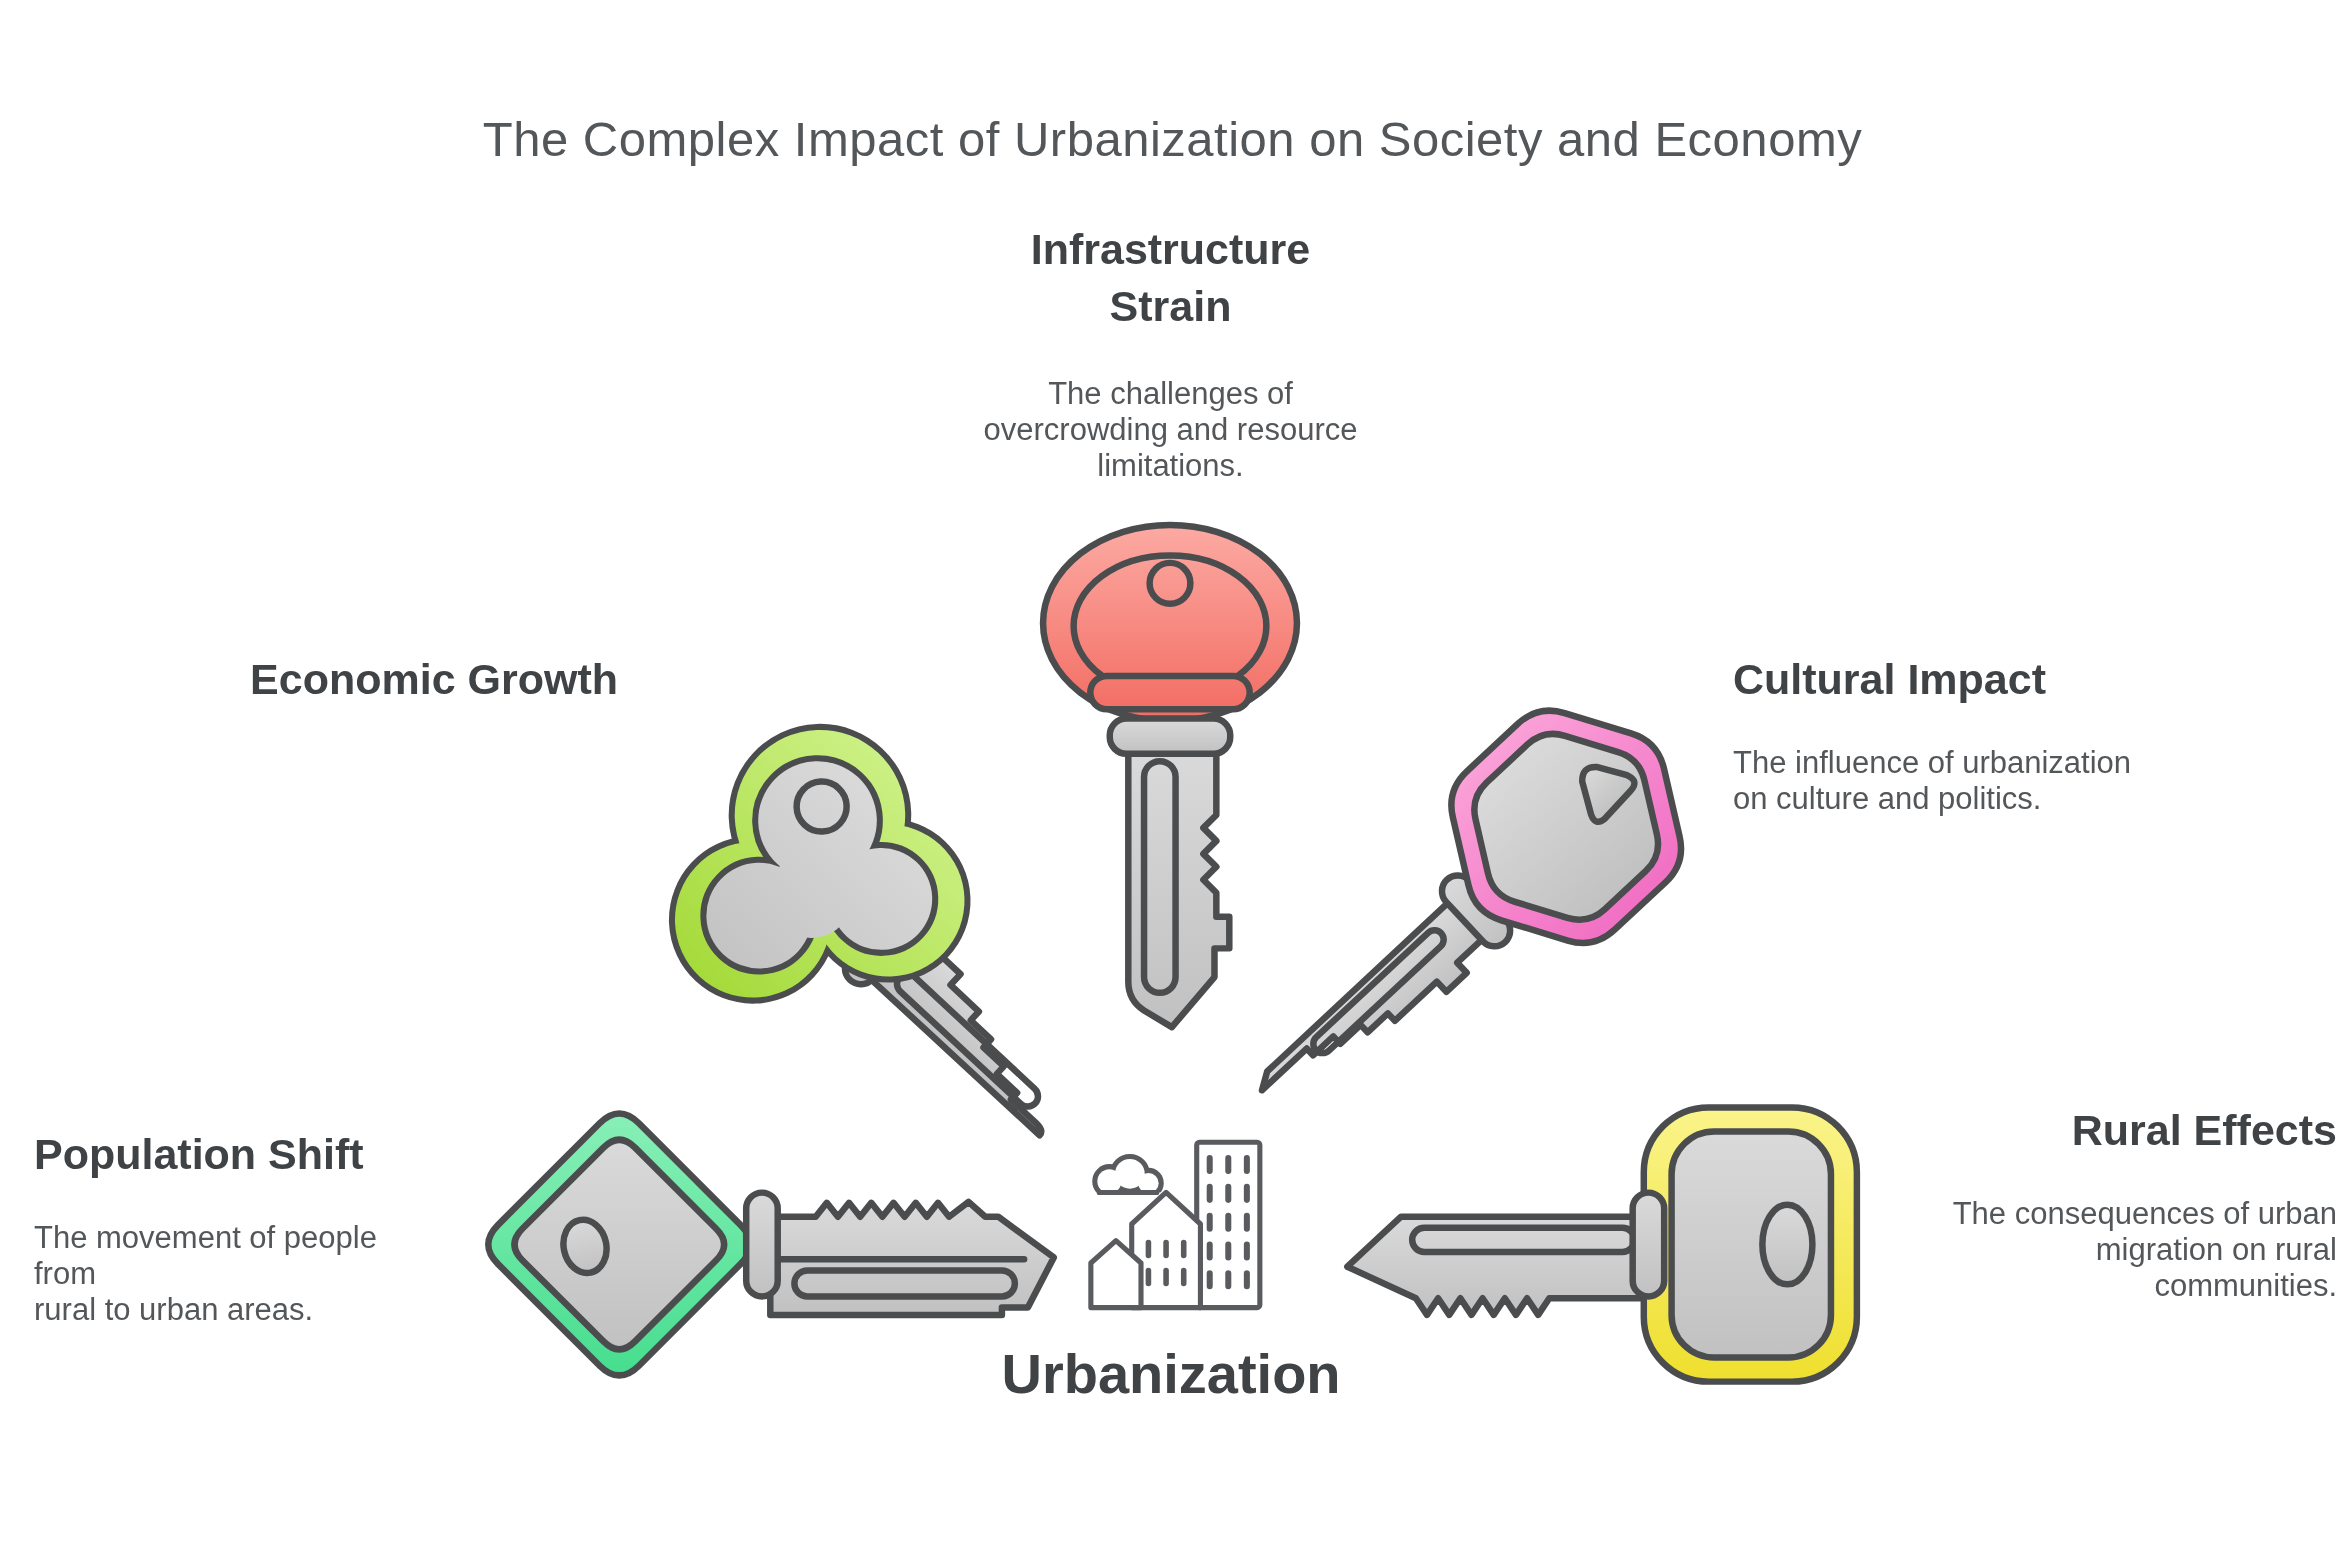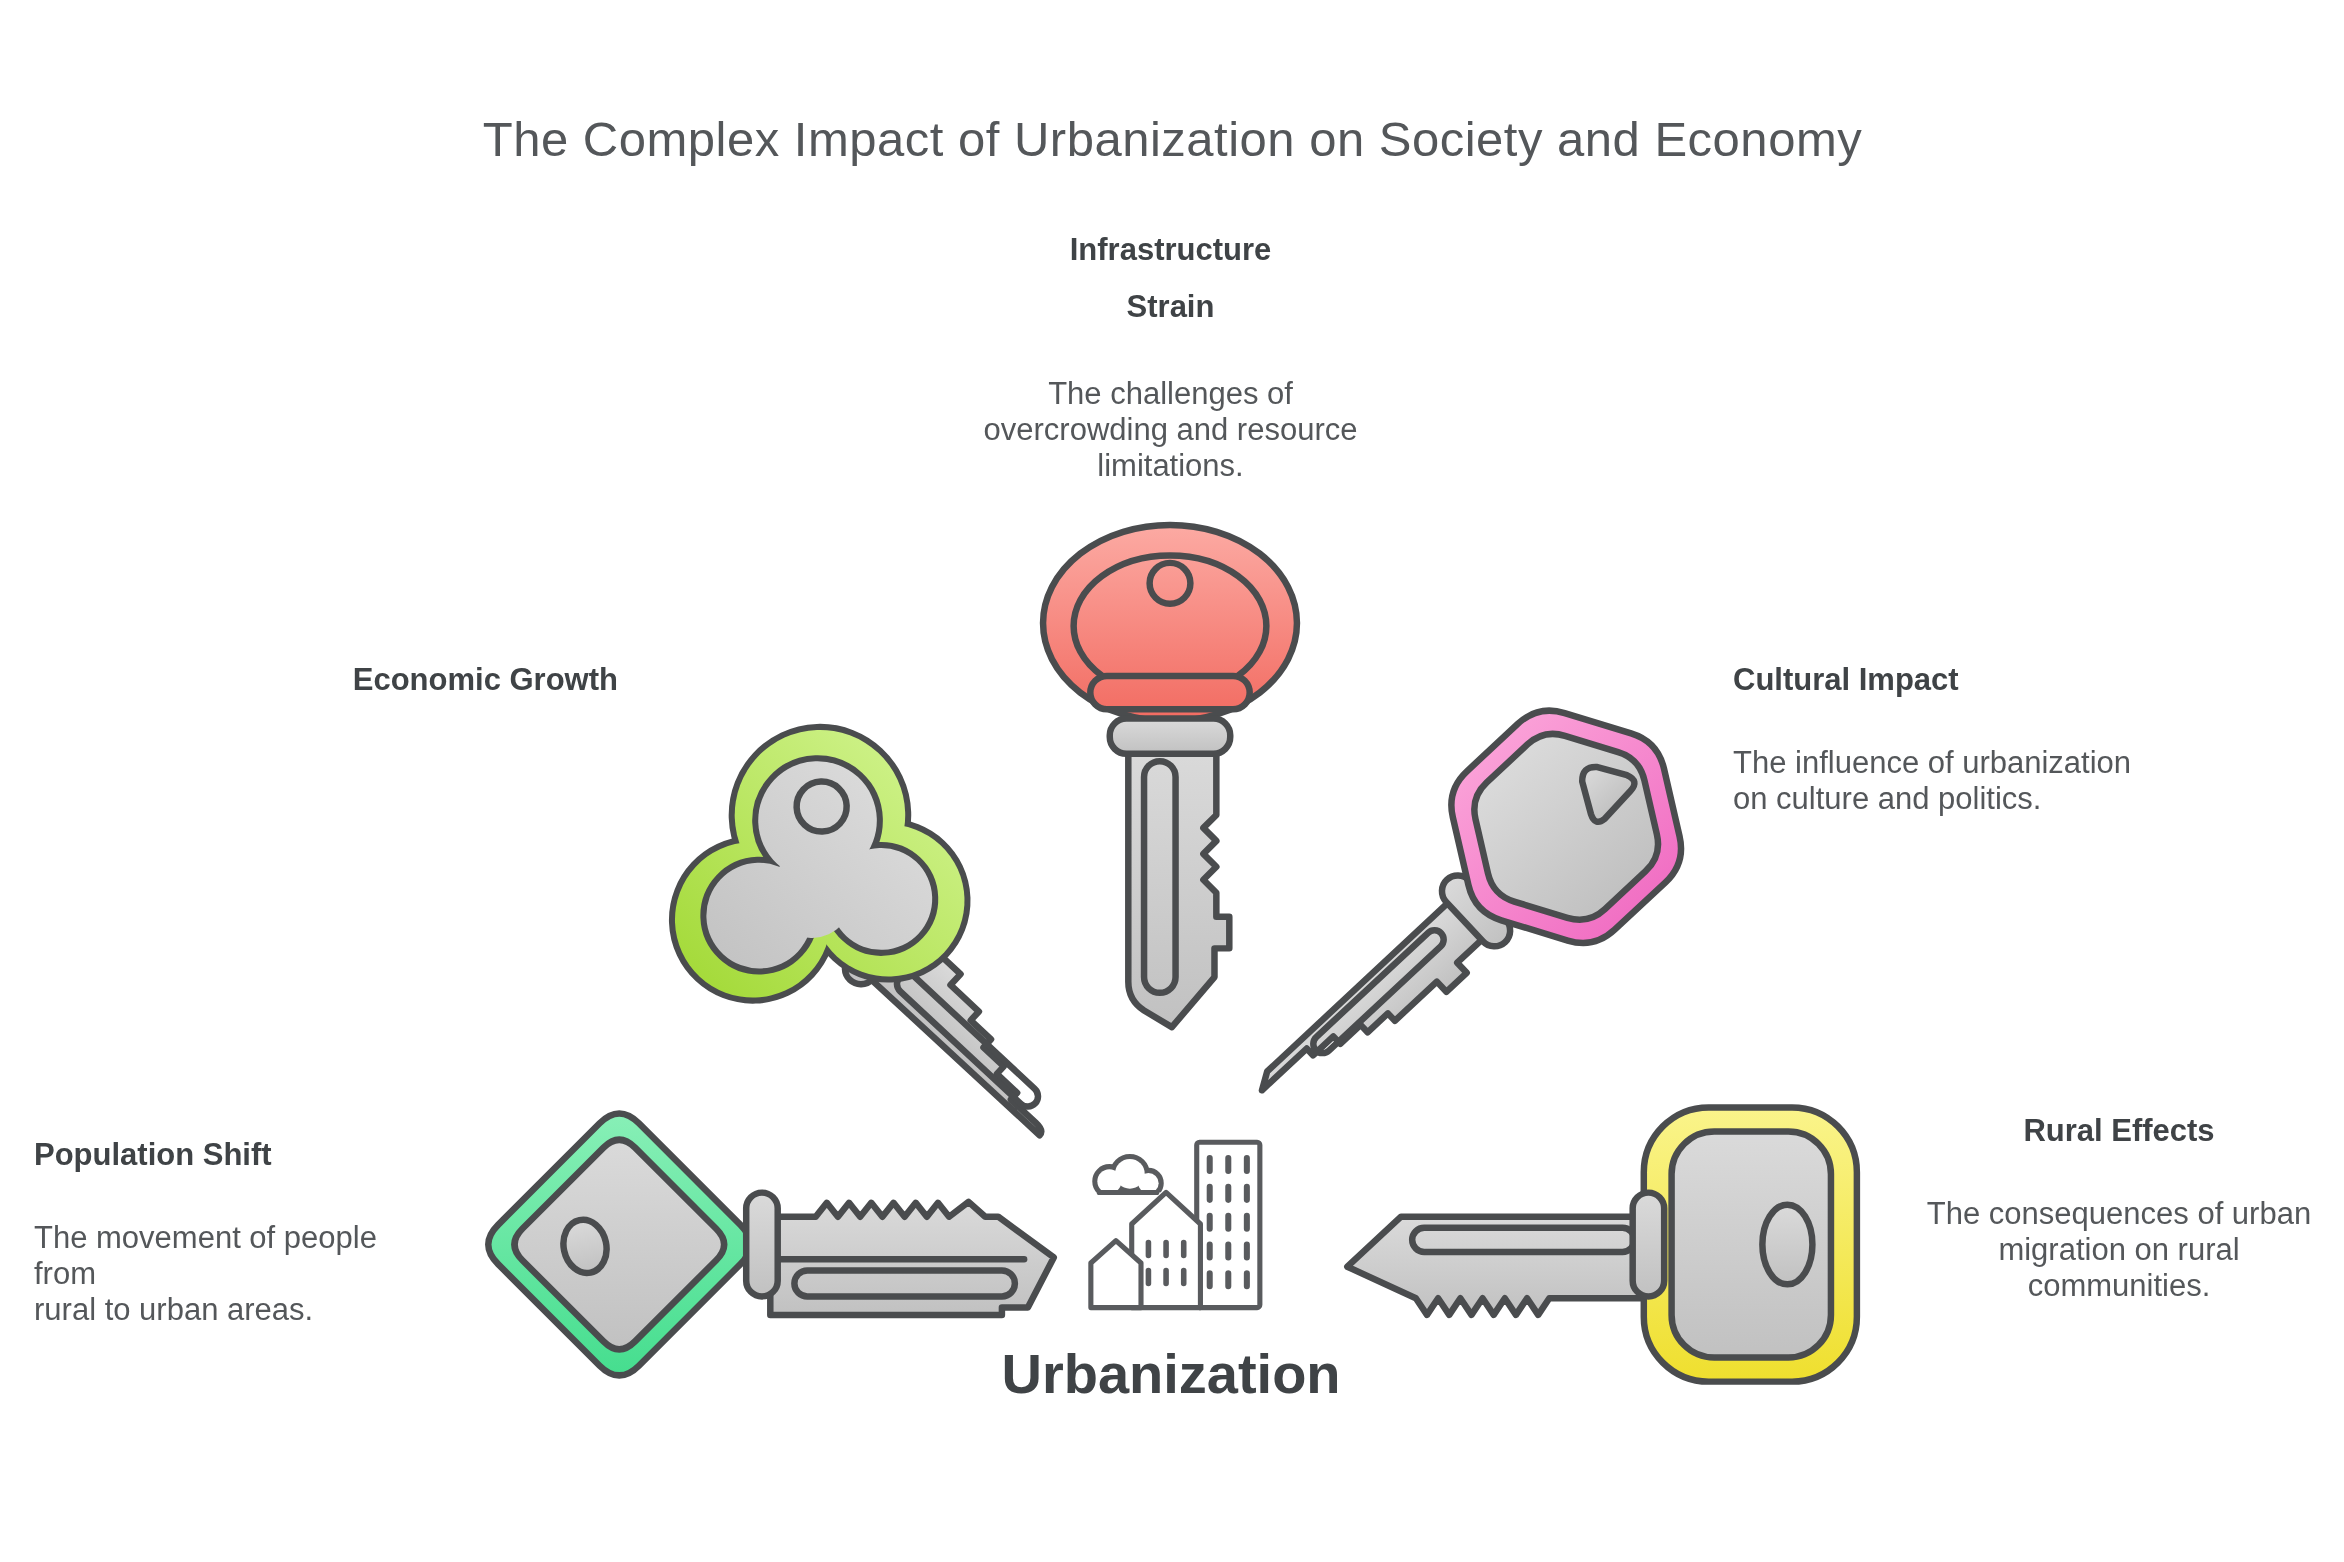--- a/index.html
+++ b/index.html
@@ -13,28 +13,28 @@
     --yellow-top:#faf48b; --yellow-bot:#efdf2e;
     --gray-top:#dadada; --gray-bot:#c1c1c1;
   }
   html,body{margin:0;padding:0;background:#fff;}
   body{width:2345px;height:1563px;position:relative;overflow:hidden;
        font-family:"Liberation Sans",sans-serif;}
   .pre{white-space:pre-line;}
   .page-title{position:absolute;left:0;top:111px;width:100%;margin:0;text-align:center;
     font-size:49px;font-weight:400;color:var(--ink-body);letter-spacing:0.5px;}
   .node{position:absolute;}
-  .node h2{margin:0;font-size:31px;line-height:57px;font-weight:700;color:var(--ink-heading);}
+  .node h2{margin:0;font-size:43px;line-height:57px;font-weight:700;color:var(--ink-heading);}
   .node p{margin:0;font-size:31px;line-height:36px;color:var(--ink-body);}
   .node-infra{left:892px;top:221px;width:557px;text-align:center;}
   .node-infra p{margin-top:41px;}
   .node-econ{left:154px;top:651px;width:464px;text-align:right;}
   .node-cult{left:1733px;top:651px;width:482px;text-align:left;}
   .node-pop{left:34px;top:1126px;width:399px;text-align:left;}
-  .node-rural{left:1901px;top:1102px;width:436px;text-align:center;}
+  .node-rural{left:1901px;top:1102px;width:436px;text-align:right;}
   .node-econ p,.node-cult p,.node-pop p,.node-rural p{margin-top:37px;}
   .center-label{position:absolute;left:939px;top:1341px;width:464px;text-align:center;
     font-size:56px;font-weight:700;color:var(--ink-heading);}
   svg.key,svg.city{position:absolute;overflow:visible;}
   .k-red{left:1031px;top:518px;}
   .k-green{left:677px;top:751px;transform:rotate(43deg);transform-origin:139px 139px;}
   .k-pink{left:1121px;top:688px;transform:rotate(-43deg);transform-origin:445px 139px;}
   .k-teal{left:468px;top:1087px;}
   .k-yellow{left:1310px;top:1087px;}
   .city{left:1076px;top:1133px;}

